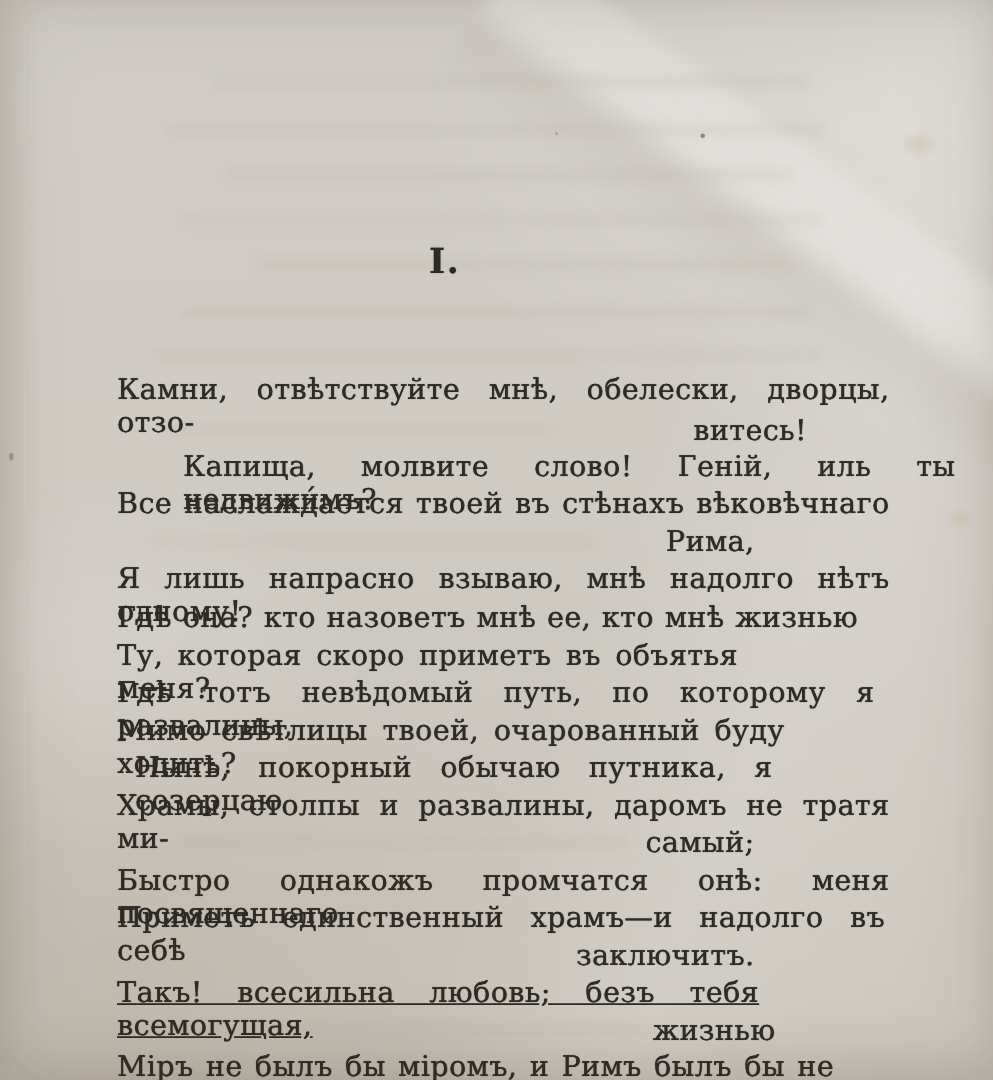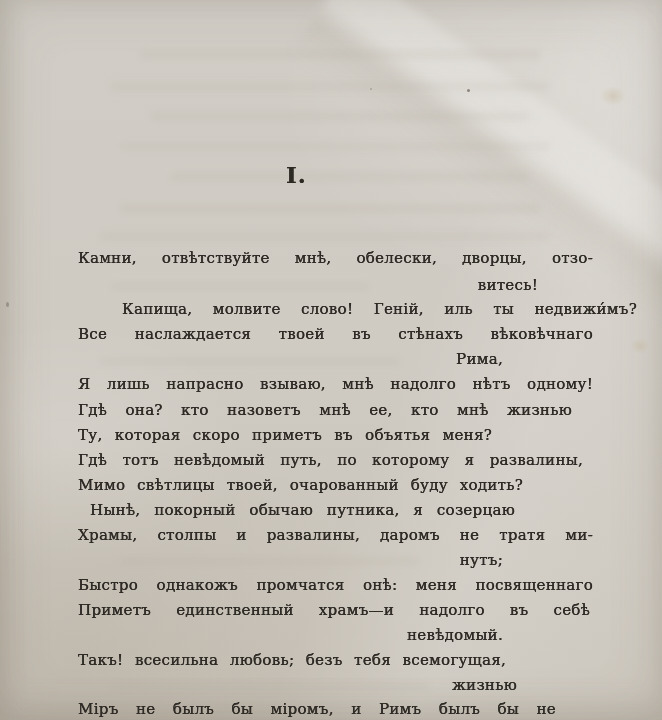--- a/index.html
+++ b/index.html
@@ -77,21 +77,21 @@
     font-weight: 600;
     letter-spacing: 1px;
     color: #2d2a24;
     text-shadow: 0 0 0.6px rgba(45,42,36,0.85);
   }
 
   .line {
     position: absolute;
     left: 78px;
     height: 24px;
-    font-size: 15px;
+    font-size: 19px;
     letter-spacing: 0.3px;
     color: #2e2a25;
     text-shadow: 0 0 0.6px rgba(46,42,37,0.85), 0.3px 0 0 rgba(46,42,37,0.55);
     text-align: justify;
     text-align-last: justify;
     overflow: visible;
     white-space: normal;
   }
   .line.cont {
     text-align-last: right;
@@ -131,22 +131,22 @@
     <div class="line" style="top:300px; width:515px;margin-left:44px;">Капища, молвите слово! Геній, иль ты недвижи́мъ?</div>
     <div class="line" style="top:325px; width:515px;">Все наслаждается твоей въ стѣнахъ вѣковѣчнаго</div>
     <div class="line cont" style="top:350px; width:425px;">Рима,</div>
     <div class="line" style="top:375px; width:515px;">Я лишь напрасно взываю, мнѣ надолго нѣтъ одному!</div>
     <div class="line" style="top:401px; width:494px;">Гдѣ она? кто назоветъ мнѣ ее, кто мнѣ жизнью</div>
     <div class="line" style="top:426px; width:414px;">Ту, которая скоро приметъ въ объятья меня?</div>
     <div class="line" style="top:451px; width:505px;">Гдѣ тотъ невѣдомый путь, по которому я развалины,</div>
     <div class="line" style="top:476px; width:445px;">Мимо свѣтлицы твоей, очарованный буду ходить?</div>
     <div class="line" style="top:501px; width:425px;margin-left:12px;">Нынѣ, покорный обычаю путника, я созерцаю</div>
     <div class="line" style="top:526px; width:515px;">Храмы, столпы и развалины, даромъ не тратя ми-</div>
-    <div class="line cont" style="top:551px; width:425px;">нутъ;</div>
+    <div class="line cont" style="top:551px; width:425px;">самый;</div>
     <div class="line" style="top:576px; width:515px;">Быстро однакожъ промчатся онѣ: меня посвященнаго</div>
     <div class="line" style="top:601px; width:512px;">Приметъ единственный храмъ—и надолго въ себѣ</div>
-    <div class="line cont" style="top:626px; width:425px;">невѣдомый.</div>
-    <div class="line" style="top:651px; width:428px;">Такъ! всесильна любовь; безъ тебя всемогущая,</div>
+    <div class="line cont" style="top:626px; width:425px;">заключитъ.</div>
+    <div class="line" style="top:651px; width:428px;text-decoration:underline;">Такъ! всесильна любовь; безъ тебя всемогущая,</div>
     <div class="line cont" style="top:676px; width:439px;">жизнью</div>
     <div class="line" style="top:700px; width:478px;">Міръ не былъ бы міромъ, и Римъ былъ бы не</div>
   </div>
 
 </div>
 
 </body></html>

